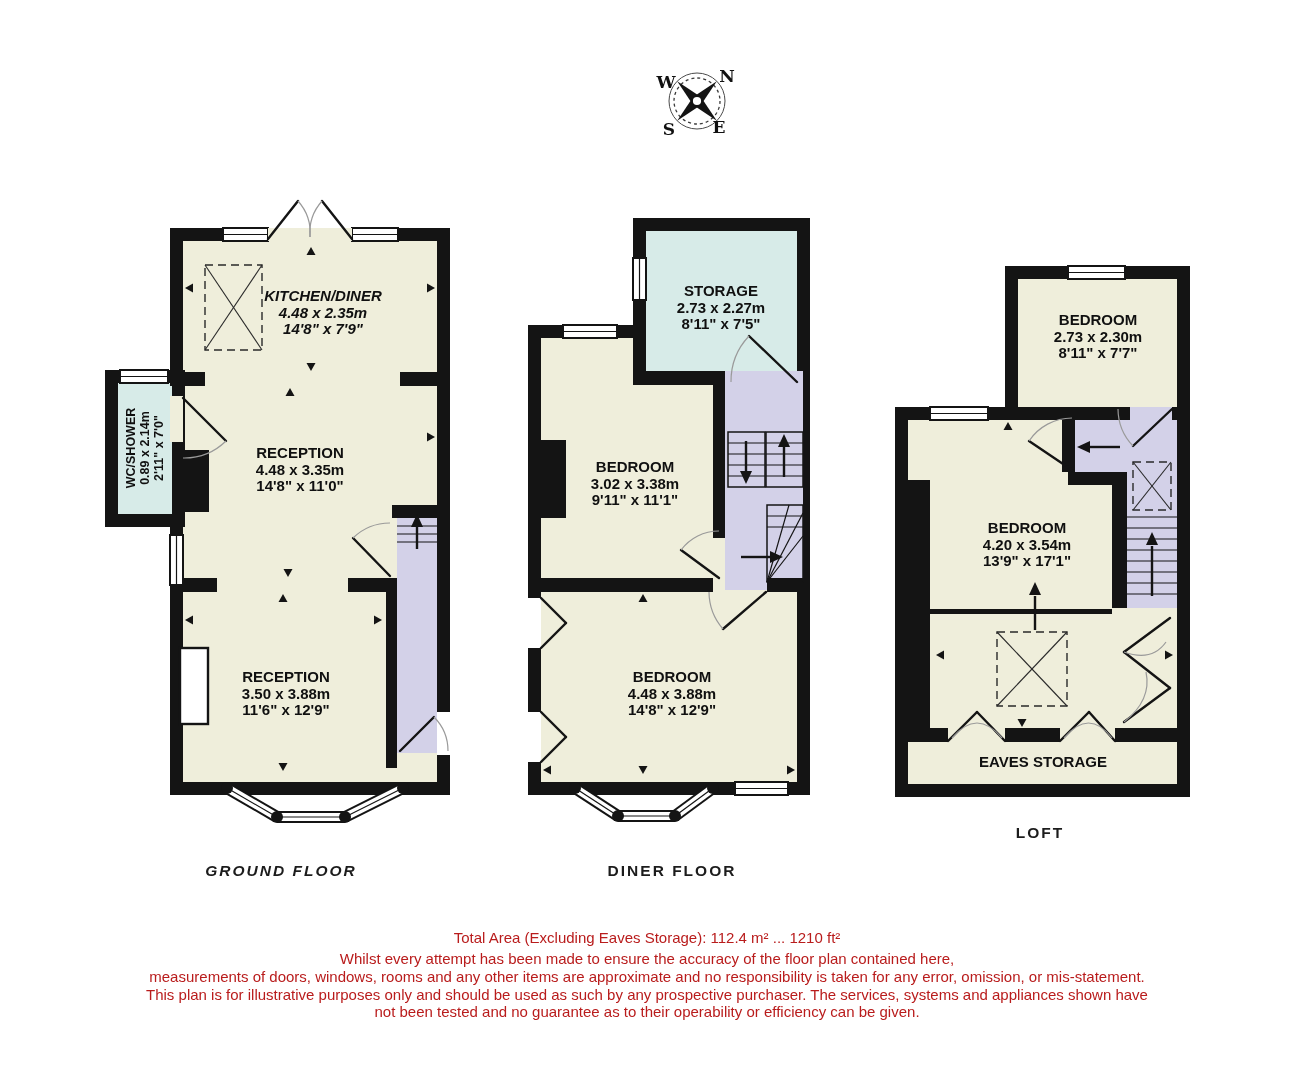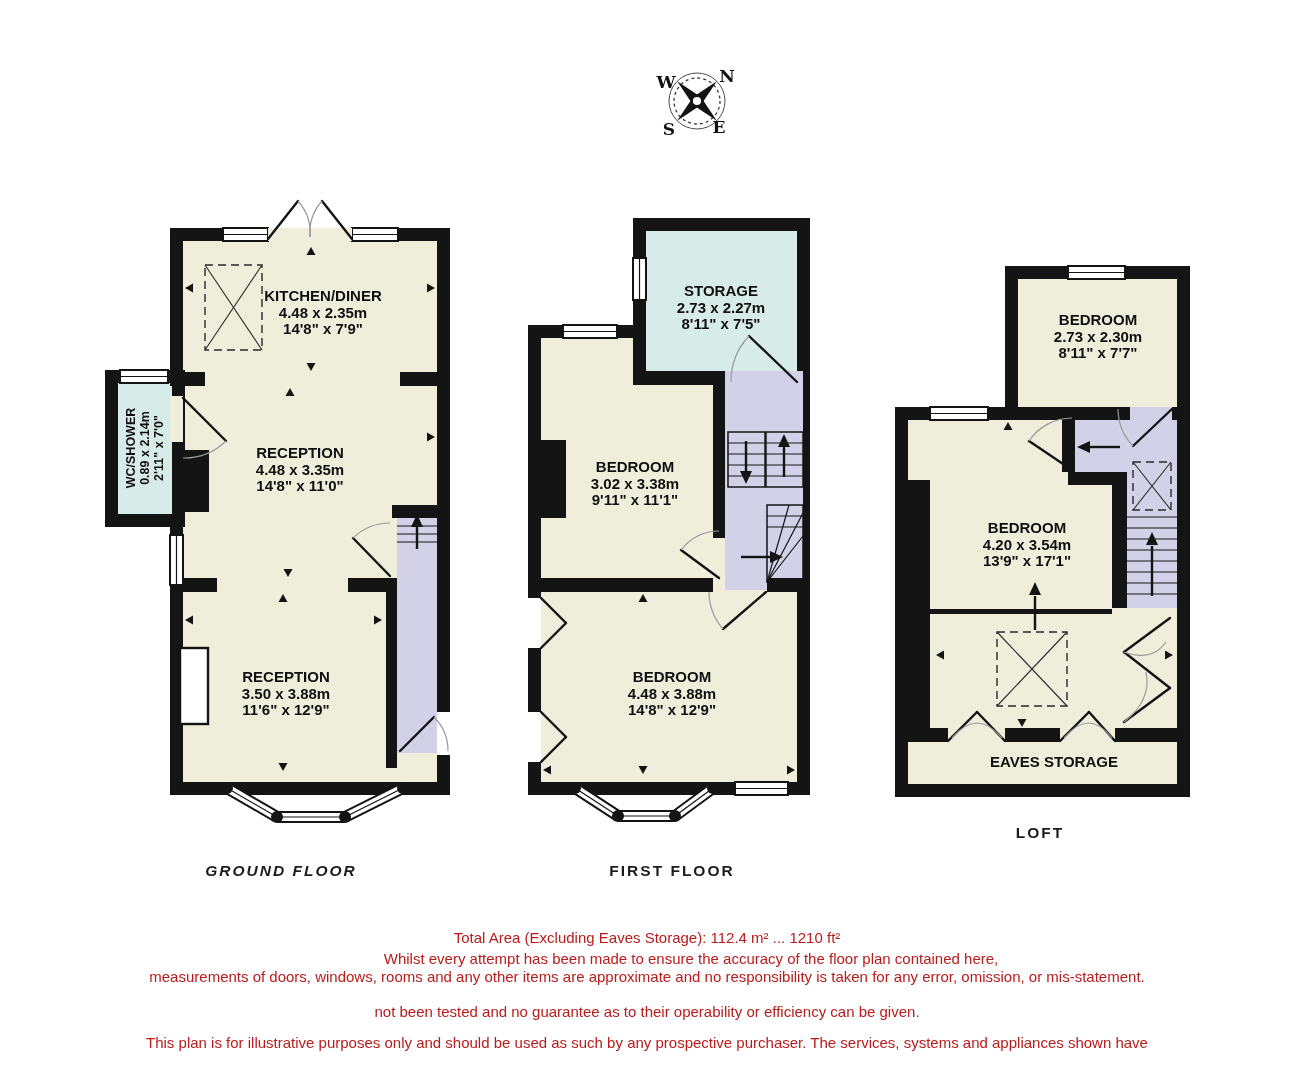--- a/index.html
+++ b/index.html
@@ -292,21 +292,21 @@
       <polygon class="mk" points="-19.8,19.8 -3.9,-3.9 3.9,3.9"></polygon>
       <circle r="5" fill="#ffffff" stroke="#141414" stroke-width="1.8"></circle>
     </g>
   </svg>
 
   <div class="cl" style="left:727px;top:76px;">N</div>
   <div class="cl" style="left:666px;top:82px;">W</div>
   <div class="cl" style="left:669px;top:129px;">S</div>
   <div class="cl" style="left:719px;top:127px;">E</div>
 
-  <div class="lbl" style="left:323px;top:313px;">
+  <div class="lbl" style="left:323px;top:313px;font-style:italic;">
     <div>KITCHEN/DINER</div>
     <div>4.48 x 2.35m</div>
     <div>14'8" x 7'9"</div>
   </div>
   <div class="lbl" style="left:300px;top:470px;">
     <div>RECEPTION</div>
     <div>4.48 x 3.35m</div>
     <div>14'8" x 11'0"</div>
   </div>
   <div class="lbl" style="left:286px;top:694px;">
@@ -339,27 +339,27 @@
   <div class="lbl" style="left:1098px;top:337px;">
     <div>BEDROOM</div>
     <div>2.73 x 2.30m</div>
     <div>8'11" x 7'7"</div>
   </div>
   <div class="lbl" style="left:1027px;top:545px;">
     <div>BEDROOM</div>
     <div>4.20 x 3.54m</div>
     <div>13'9" x 17'1"</div>
   </div>
-  <div class="lbl" style="left:1043px;top:762px;margin-left:11px;">
+  <div class="lbl" style="left:1043px;top:762px;">
     <div>EAVES STORAGE</div>
   </div>
 
   <div class="cap" style="left:281px;top:871px;font-style:italic;">GROUND FLOOR</div>
-  <div class="cap" style="left:672px;top:871px;">FIRST FLOOR</div>
+  <div class="cap" style="left:672px;top:871px;">DINER FLOOR</div>
   <div class="cap" style="left:1040px;top:833px;">LOFT</div>
 
   <div class="foot" style="left:647px;top:937px;">Total Area (Excluding Eaves Storage): 112.4 m² ... 1210 ft²</div>
-  <div class="foot" style="left:647px;top:958px;margin-left:44px;">Whilst every attempt has been made to ensure the accuracy of the floor plan contained here,</div>
+  <div class="foot" style="left:647px;top:958px;">Whilst every attempt has been made to ensure the accuracy of the floor plan contained here,</div>
   <div class="foot" style="left:647px;top:976px;">measurements of doors, windows, rooms and any other items are approximate and no responsibility is taken for any error, omission, or mis-statement.</div>
-  <div class="foot" style="left:647px;top:994px;margin-top:48px;">This plan is for illustrative purposes only and should be used as such by any prospective purchaser. The services, systems and appliances shown have</div>
+  <div class="foot" style="left:647px;top:994px;">This plan is for illustrative purposes only and should be used as such by any prospective purchaser. The services, systems and appliances shown have</div>
   <div class="foot" style="left:647px;top:1011px;text-align:center;">not been tested and no guarantee as to their operability or efficiency can be given.</div>
 
 </div>
 
 </body></html>

